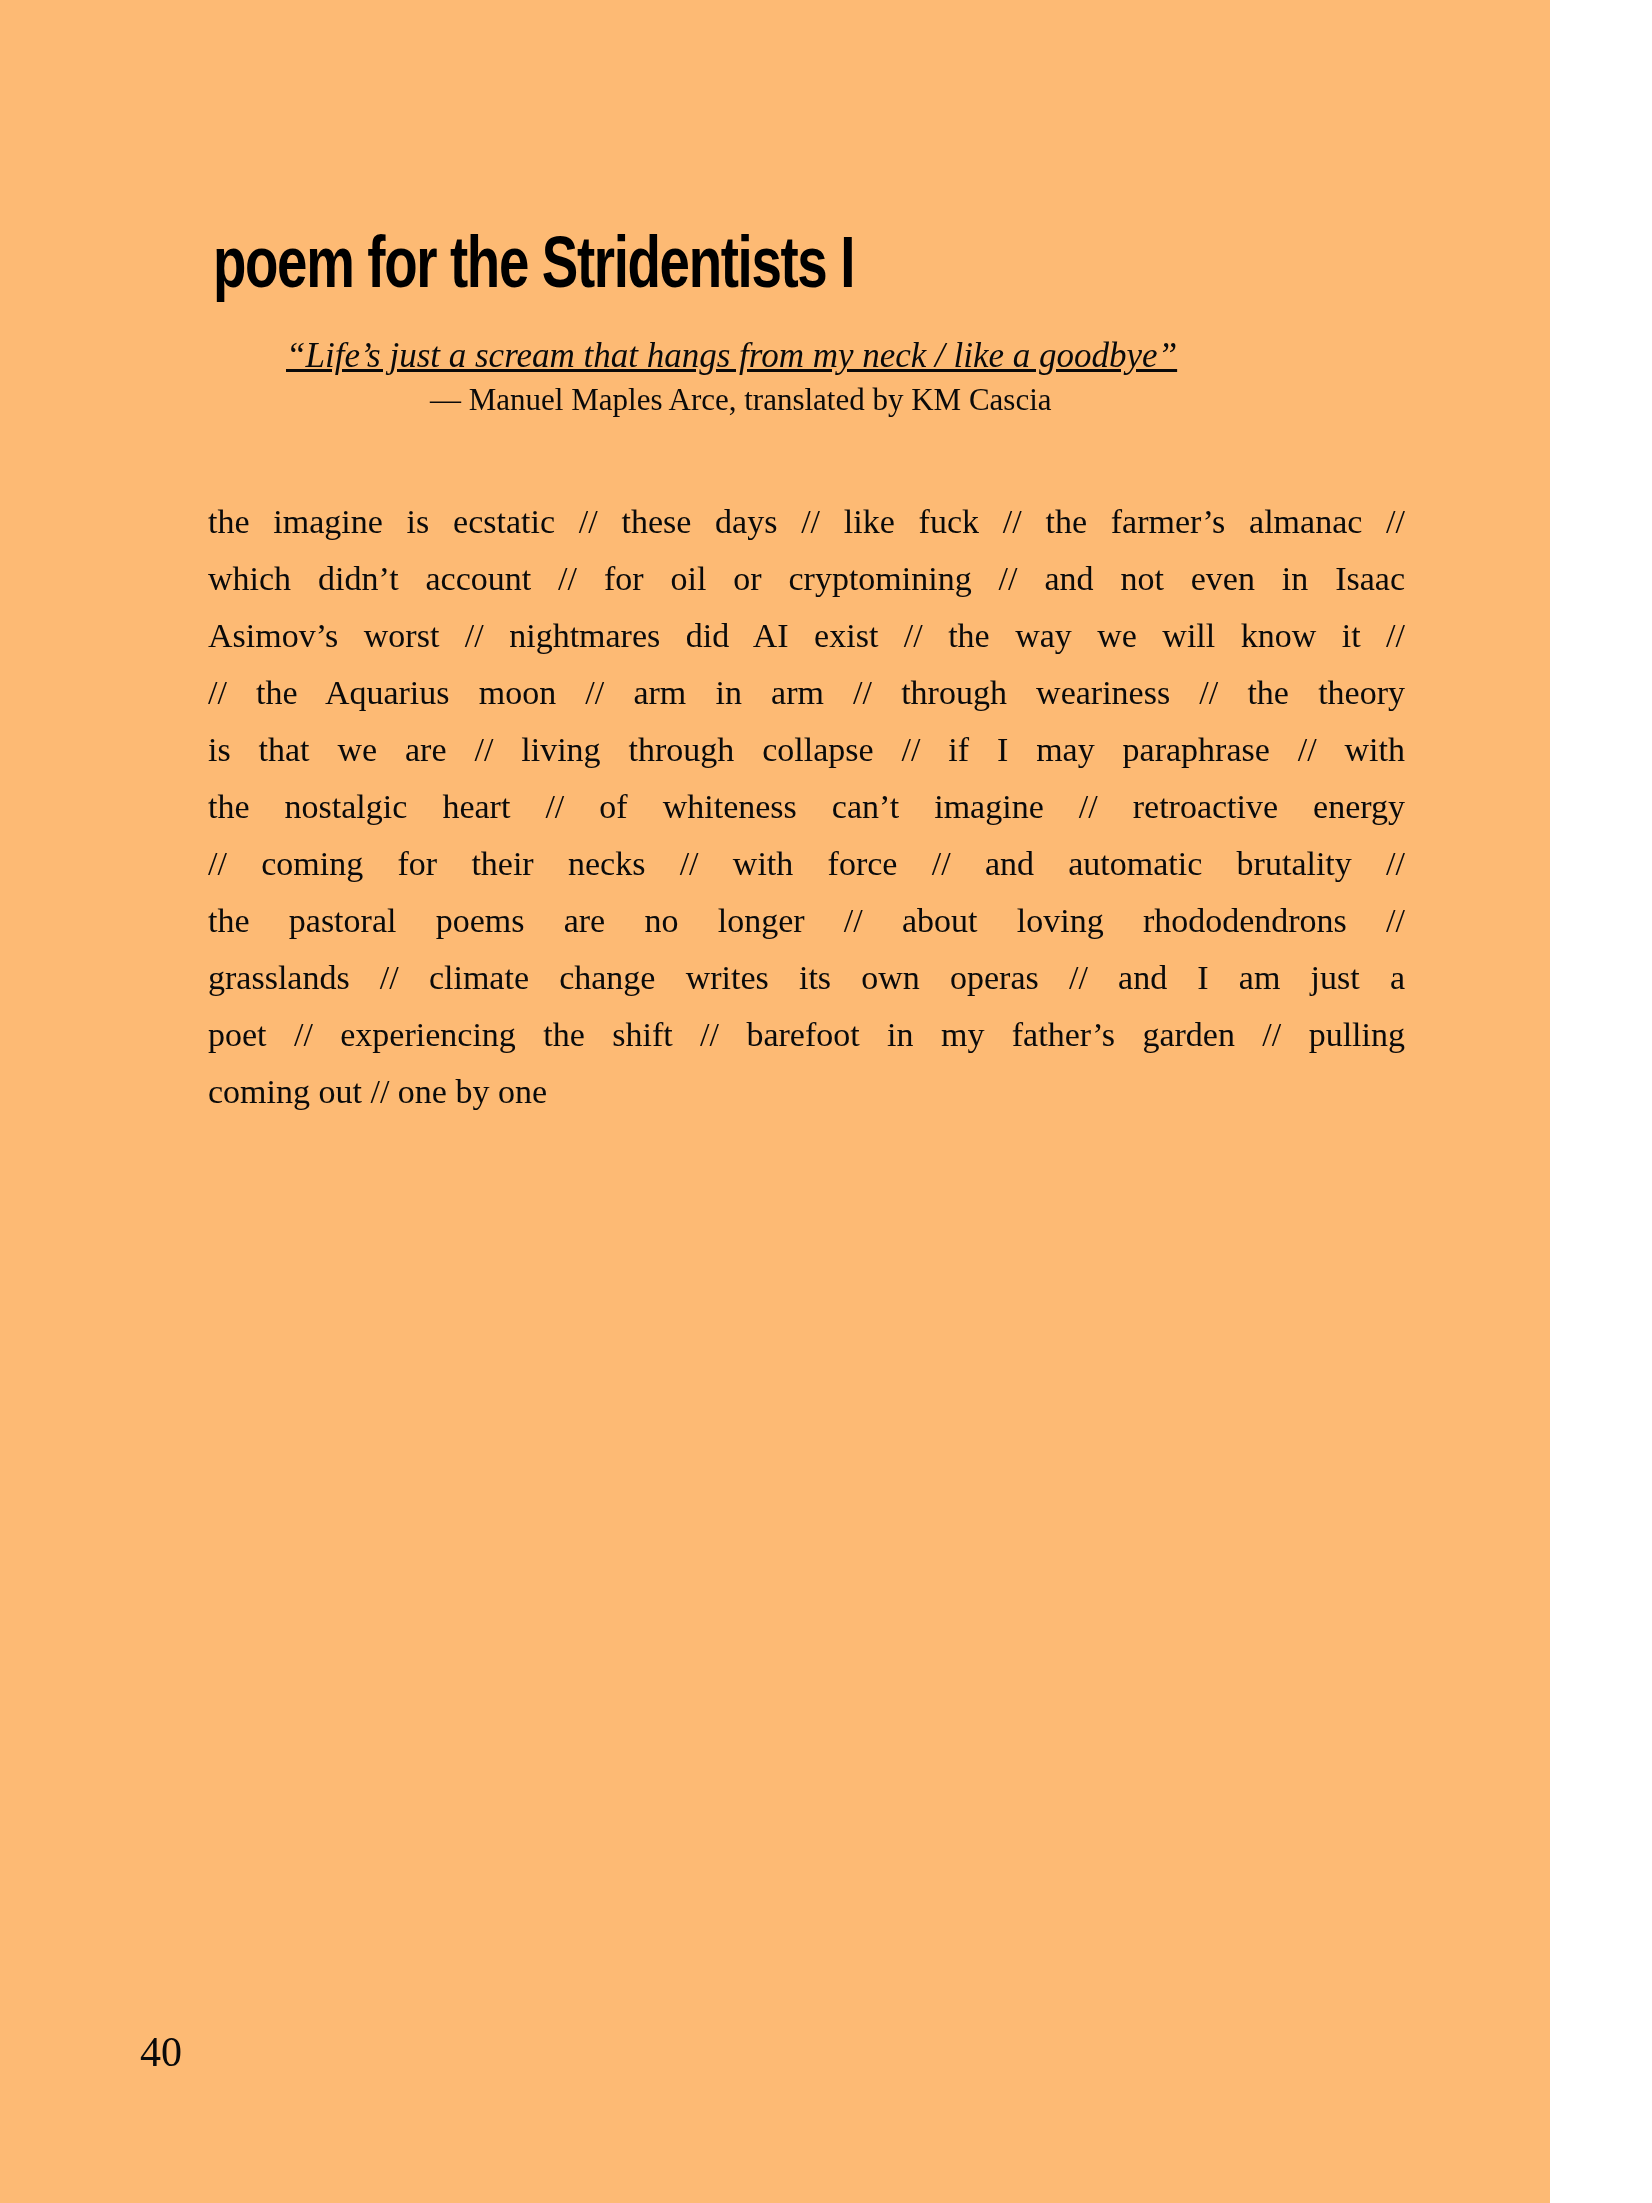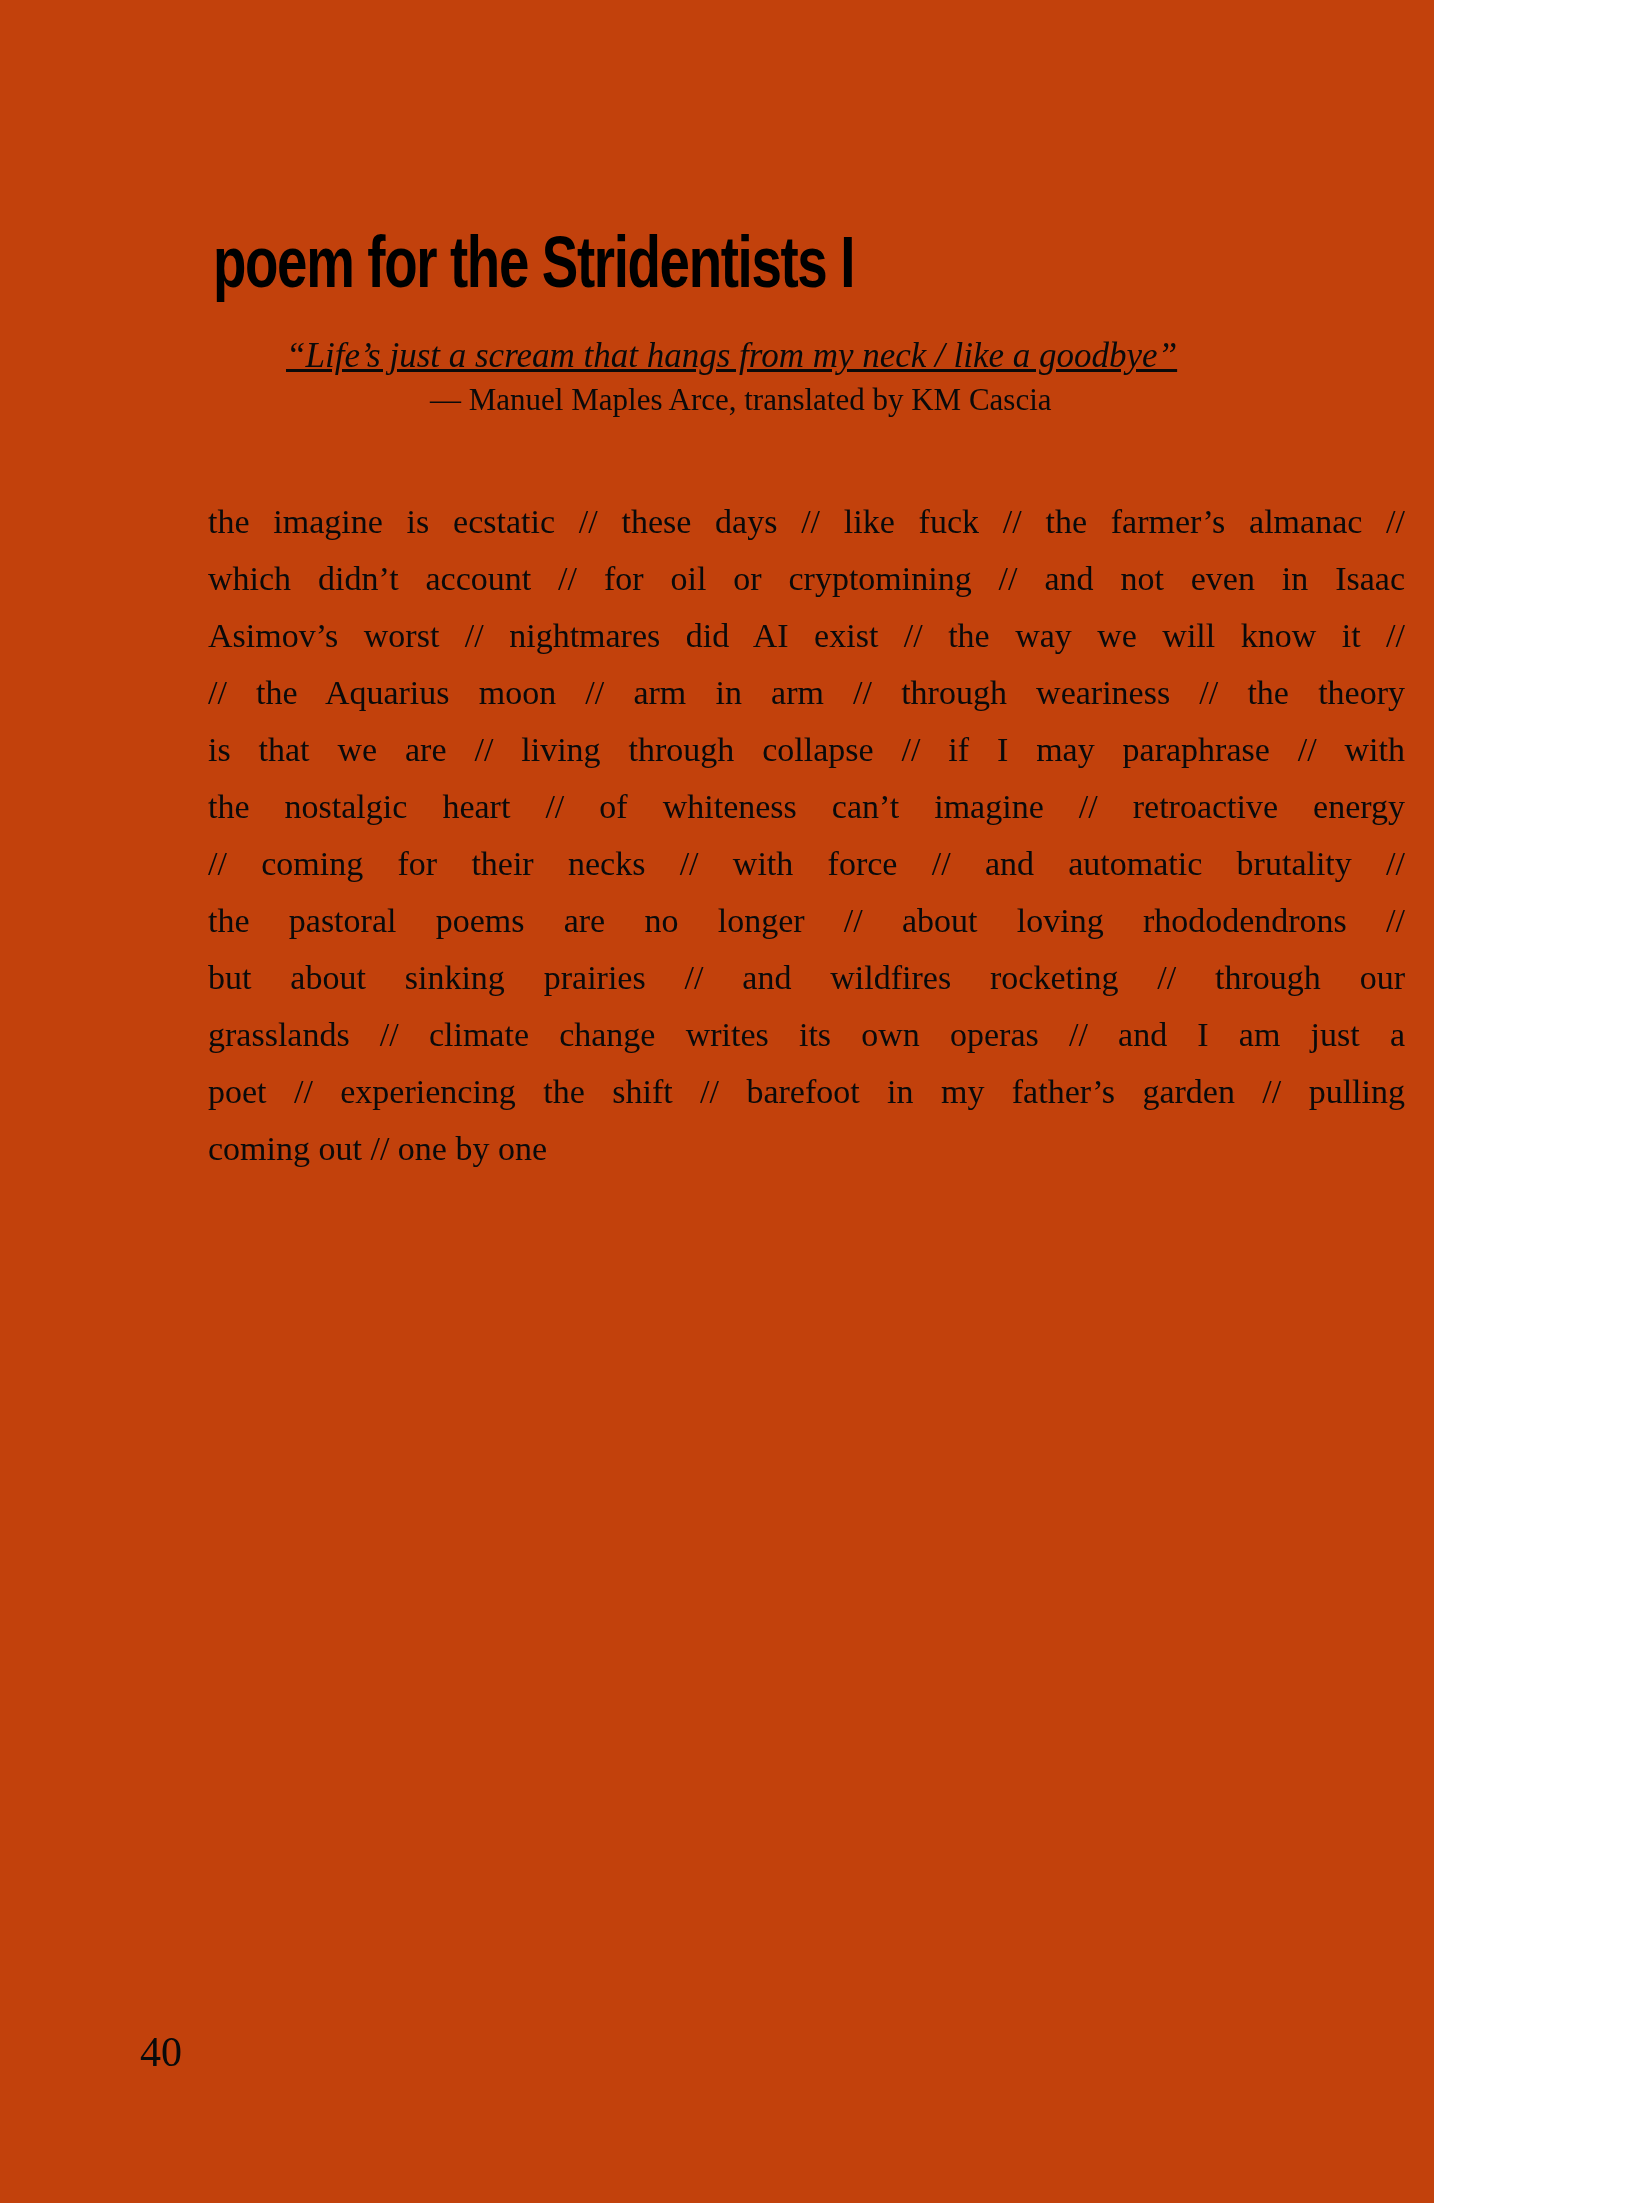--- a/index.html
+++ b/index.html
@@ -2,23 +2,23 @@
 <html style="font-size:14.7px"><head>
 <meta charset="utf-8">
 <style>
   html, body {
     margin: 0;
     padding: 0;
     background: #ffffff;
   }
   .page {
     position: relative;
-    width: 1434px;
+    width: 1550px;
     height: 2204px;
-    background: #c2410c;
+    background: #fdba74;
     color: #0a0a0a;
     font-family: "Liberation Serif", serif;
     overflow: hidden;
   }
   .title {
     position: absolute;
     left: 213px;
     top: 226px;
     margin: 0;
     font-family: "Liberation Sans", sans-serif;
@@ -85,21 +85,20 @@
 
   <div class="poem">
       <div class="line">the imagine is ecstatic // these days // like fuck // the farmer’s almanac //</div>
       <div class="line">which didn’t account // for oil or cryptomining // and not even in Isaac</div>
       <div class="line">Asimov’s worst // nightmares did AI exist // the way we will know it //</div>
       <div class="line">// the Aquarius moon // arm in arm // through weariness // the theory</div>
       <div class="line">is that we are // living through collapse // if I may paraphrase // with</div>
       <div class="line">the nostalgic heart // of whiteness can’t imagine // retroactive energy</div>
       <div class="line">// coming for their necks // with force // and automatic brutality //</div>
       <div class="line">the pastoral poems are no longer // about loving rhododendrons //</div>
-      <div class="line">but about sinking prairies // and wildfires rocketing // through our</div>
       <div class="line">grasslands // climate change writes its own operas // and I am just a</div>
       <div class="line">poet // experiencing the shift // barefoot in my father’s garden // pulling</div>
       <div class="line last">coming out // one by one</div>
     </div>
 
   <div class="pagenum">40</div>
 </div>
 
 
 </body></html>

